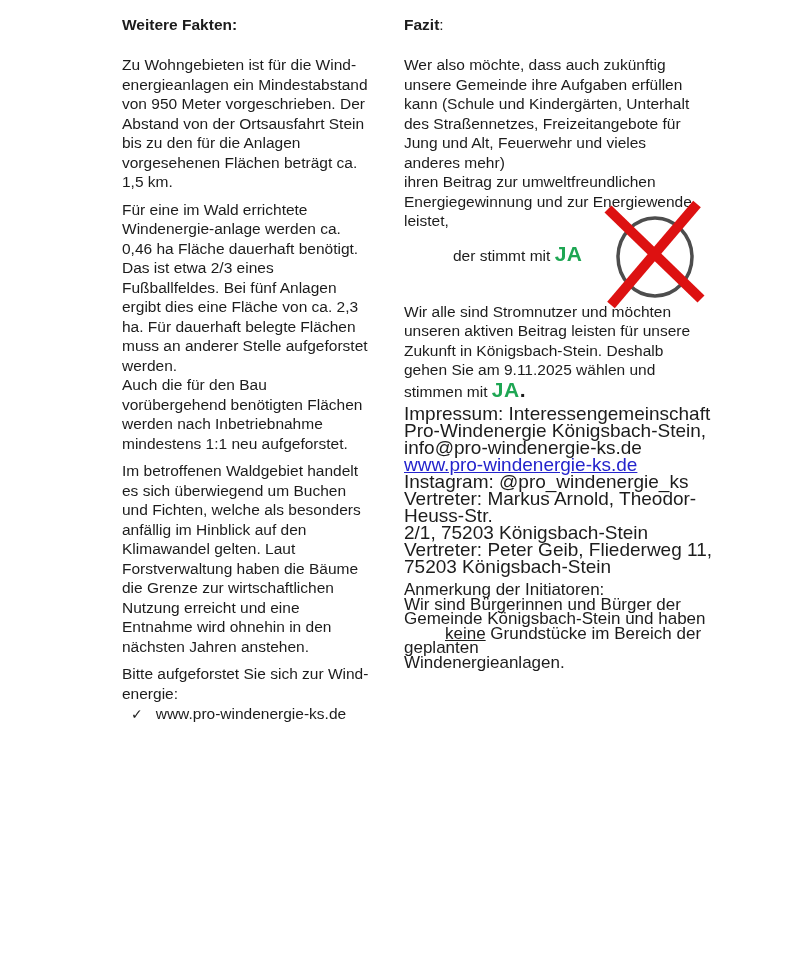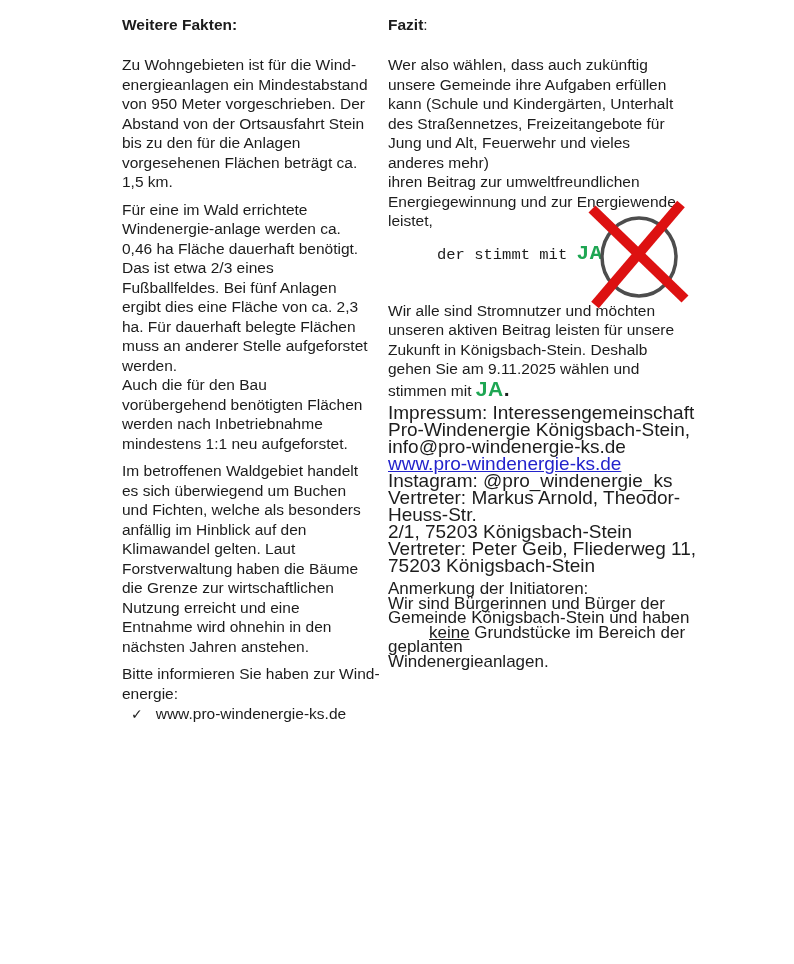--- a/index.html
+++ b/index.html
@@ -15,21 +15,21 @@
   }
   .page {
     position: relative;
     width: 732px;
     height: 964px;
     background: #ffffff;
     overflow: hidden;
   }
   .col { position: absolute; top: 15px; }
   .col-left  { left: 122px; width: 292px; }
-  .col-right { left: 388px; width: 340px; }
+  .col-right { left: 404px; width: 340px; }
 
   .heading {
     margin: 0;
     font-size: 15.5px;
     line-height: 20px;
     font-weight: bold;
   }
   .heading .colon-normal { font-weight: normal; }
 
   .body-par {
@@ -50,21 +50,20 @@
     line-height: 19.5px;
   }
   .check-glyph { font-size: 14px; }
 
   .vote-line {
     margin: 8px 0 12px 0;
     padding-left: 49px;
     font-size: 15.5px;
     line-height: 30px;
     white-space: nowrap;
-    font-family: Liberation Mono, monospace;
   }
   .ja-big {
     font-size: 21px;
     font-weight: bold;
     color: var(--ja-green, #1ea653);
     letter-spacing: 0.5px;
   }
   .big-period {
     font-size: 21px;
     font-weight: bold;
@@ -139,33 +138,33 @@
 es sich überwiegend um Buchen
 und Fichten, welche als besonders
 anfällig im Hinblick auf den
 Klimawandel gelten. Laut
 Forstverwaltung haben die Bäume
 die Grenze zur wirtschaftlichen
 Nutzung erreicht und eine
 Entnahme wird ohnehin in den
 nächsten Jahren anstehen.</p>
 
-    <p class="body-par">Bitte informieren Sie haben zur Wind-
+    <p class="body-par">Bitte aufgeforstet Sie sich zur Wind-
 energie:</p>
 
     <div class="bullet-row">
       <span class="check-glyph">✓</span>
       <span>www.pro-windenergie-ks.de</span>
     </div>
   </div>
 
   <div class="col col-right">
     <h2 class="heading"><span>Fazit</span><span class="colon-normal">:</span></h2>
 
-    <p class="body-par first-par">Wer also wählen, dass auch zukünftig
+    <p class="body-par first-par">Wer also möchte, dass auch zukünftig
 unsere Gemeinde ihre Aufgaben erfüllen
 kann (Schule und Kindergärten, Unterhalt
 des Straßennetzes, Freizeitangebote für
 Jung und Alt, Feuerwehr und vieles
 anderes mehr)
 ihren Beitrag zur umweltfreundlichen
 Energiegewinnung und zur Energiewende
 leistet,</p>
 
     <p class="vote-line"><span>der stimmt mit </span><span class="ja-big">JA</span></p>

